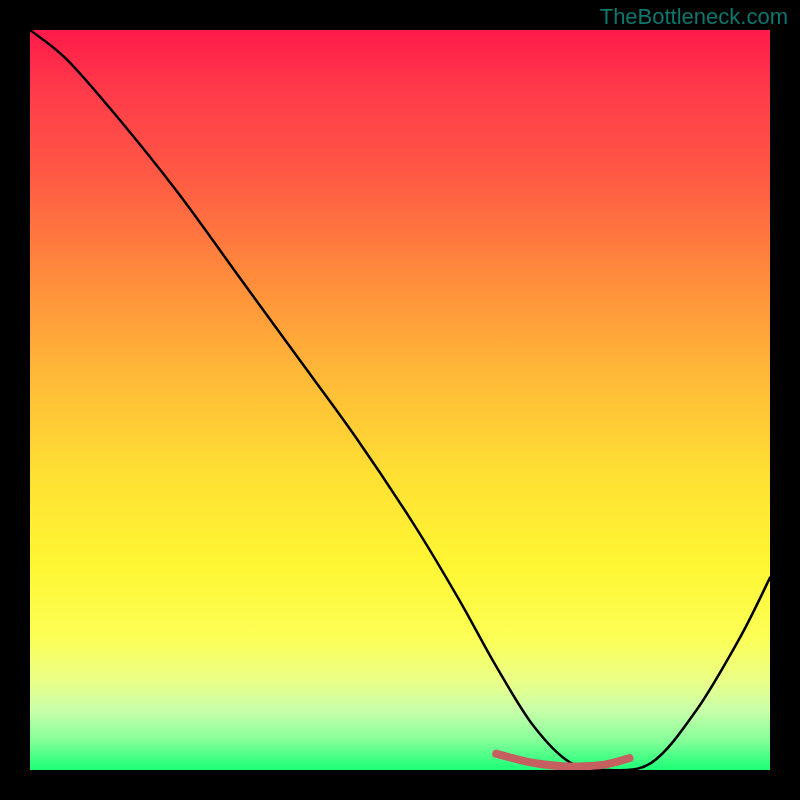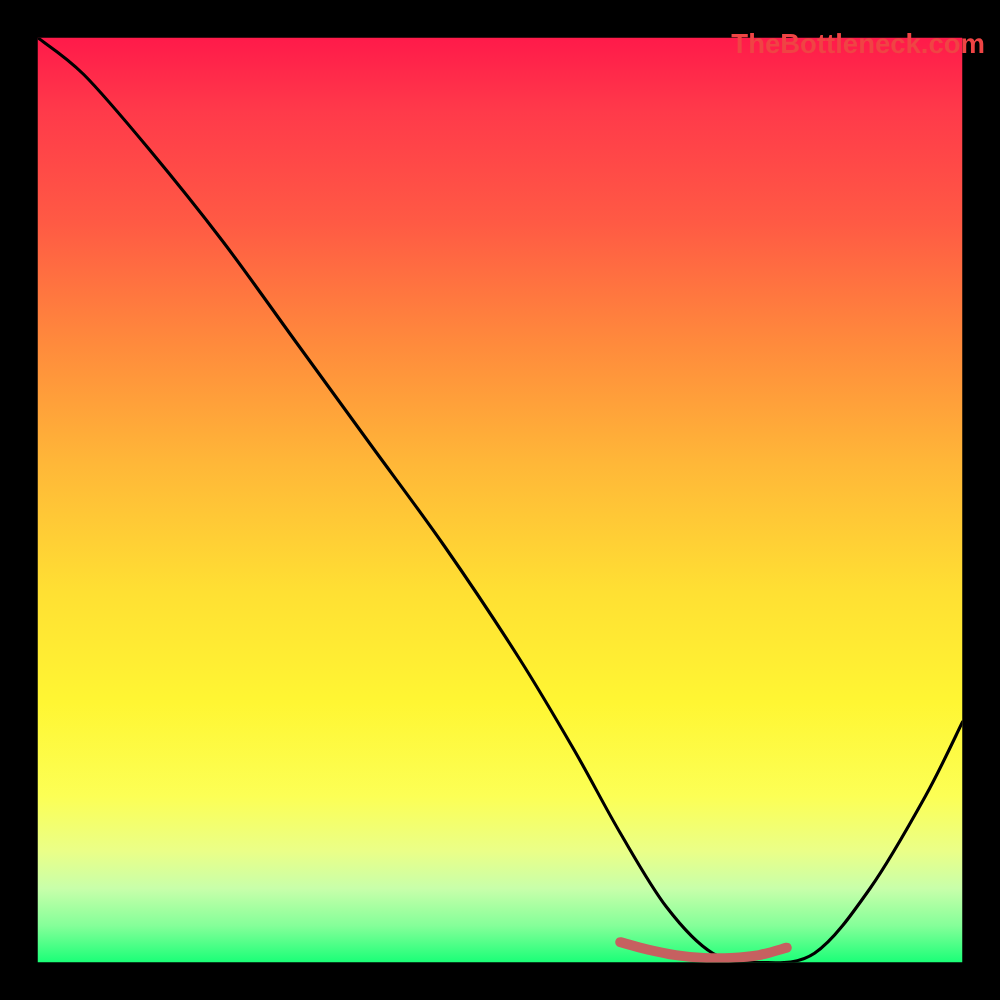--- a/index.html
+++ b/index.html
@@ -5,25 +5,25 @@
   * { margin: 0; padding: 0; box-sizing: border-box; }
   body {
     width: 800px;
     height: 800px;
     background: #000;
     position: relative;
     font-family: Arial, sans-serif;
   }
   .watermark {
     position: absolute;
-    top: 22px;
+    top: 4px;
     right: 12px;
-    color: #ef4444;
+    color: #0f766e;
     font-size: 22px;
-    font-weight: bold;
+    font-weight: normal;
     z-index: 10;
   }
   .plot-area {
     position: absolute;
     top: 30px;
     left: 30px;
     width: 740px;
     height: 740px;
     overflow: hidden;
   }

